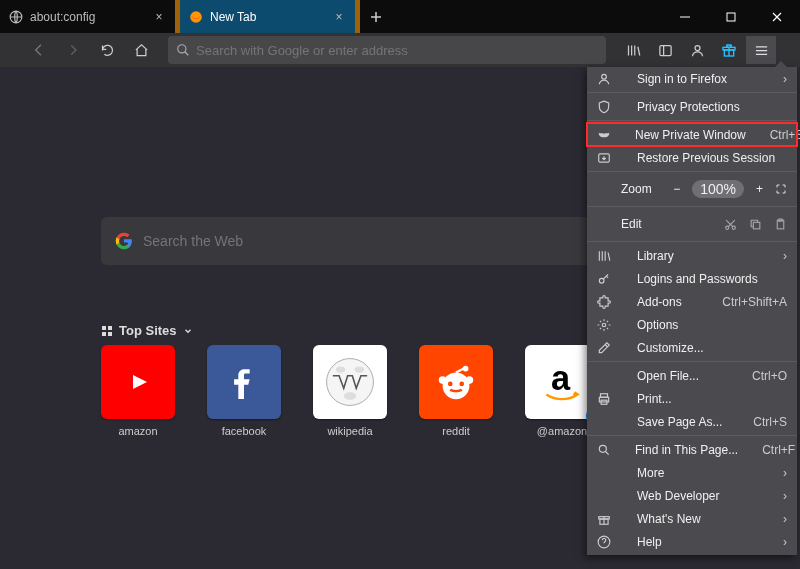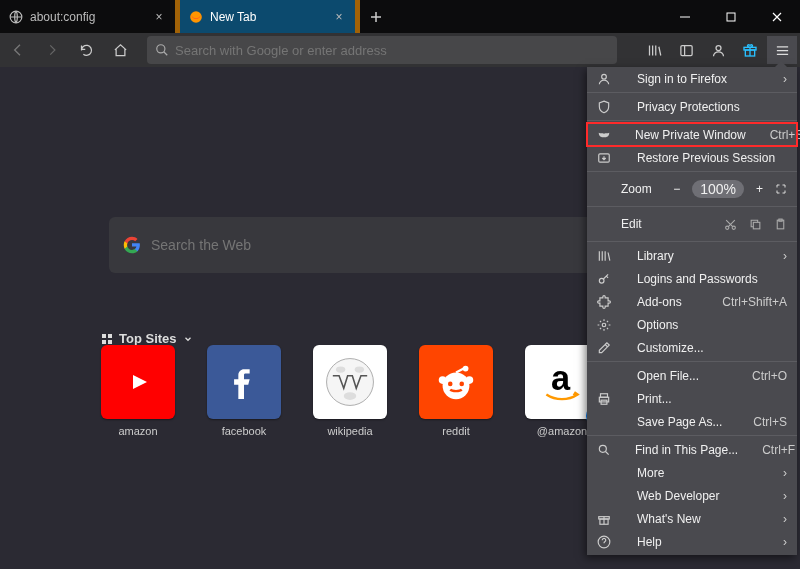--- a/index.html
+++ b/index.html
@@ -7,33 +7,33 @@
 .titlebar { height: 33px; background: #0c0c0d; display: flex; align-items: stretch; }
 .tab { display: flex; align-items: center; padding: 0 8px; gap: 6px; min-width: 180px; max-width: 190px; border-right: 5px solid #a16207; position: relative; }
 .tab.inactive { background: #0c0c0d; color: #bbb; }
 .tab.active { background: #0c4a6e; color: #fff; }
 .tab .fav { width: 16px; height: 16px; display:flex; align-items:center; justify-content:center; }
 .tab .title { flex: 1; white-space: nowrap; overflow: hidden; text-overflow: ellipsis; font-size: 12px; }
 .tab .close { width: 16px; text-align:center; color:#bbb; }
 .newtab { width: 32px; display:flex; align-items:center; justify-content:center; color:#ccc; }
 .win-controls { margin-left:auto; display:flex; }
 .win-btn { width: 46px; display:flex; align-items:center; justify-content:center; color:#fff; }
-.navbar { height: 34px; background: #323234; display:flex; align-items:center; padding: 0 3px; gap: 4px; }
+.navbar { height: 34px; background: #323234; display:flex; align-items:center; padding: 0 24px; gap: 4px; }
 .nav-btn { width: 30px; height: 28px; display:flex; align-items:center; justify-content:center; color:#ccc; border-radius:4px; }
 .nav-btn.disabled { color:#666; }
 .urlbar { flex: 1; margin: 0 8px; height: 28px; background: #474749; border-radius: 4px; display:flex; align-items:center; padding: 0 8px; gap: 6px; color:#aaa; max-width: 470px; }
 .urlbar input { flex:1; background:transparent; border:none; outline:none; color:#ccc; font-size:13px; }
 .toolbar-right { margin-left:auto; display:flex; align-items:center; gap:2px; }
 .tb-btn { width:30px; height:28px; display:flex; align-items:center; justify-content:center; color:#ccc; }
 .tb-btn.menu-open { background:#4a4a4f; }
 .content { position: relative; height: calc(569px - 67px); background:#2b2a33; }
-.search-row { position:absolute; left:109px; top:150px; width:600px; height:56px; background:#38383d; border-radius:6px; display:flex; align-items:center; padding:0 14px; gap:10px; }
+.search-row { position:absolute; left:101px; top:150px; width:600px; height:48px; background:#38383d; border-radius:6px; display:flex; align-items:center; padding:0 14px; gap:10px; }
 .google-g { width:18px; height:18px; }
 .search-row input { flex:1; background:transparent; border:none; outline:none; color:#ccc; font-size:14px; }
-.topsites-header { position:absolute; left:101px; top:264px; display:flex; align-items:center; gap:6px; color:#ddd; font-size:13px; font-weight:600; }
+.topsites-header { position:absolute; left:101px; top:256px; display:flex; align-items:center; gap:6px; color:#ddd; font-size:13px; font-weight:600; }
 .tile-row { position:absolute; left:101px; top:278px; display:flex; gap:32px; }
 .tile { display:flex; flex-direction:column; align-items:center; gap:6px; width:74px; }
 .tile .box { width:74px; height:74px; border-radius:6px; display:flex; align-items:center; justify-content:center; box-shadow:0 1px 2px rgba(0,0,0,.4); }
 .tile .label { font-size:11px; color:#ccc; text-align:center; }
 .yt { background:#ff0000; }
 .fb { background:#3b5998; }
 .wp { background:#fff; }
 .rd { background:#ff4500; }
 .az { background:#fff; }
 

